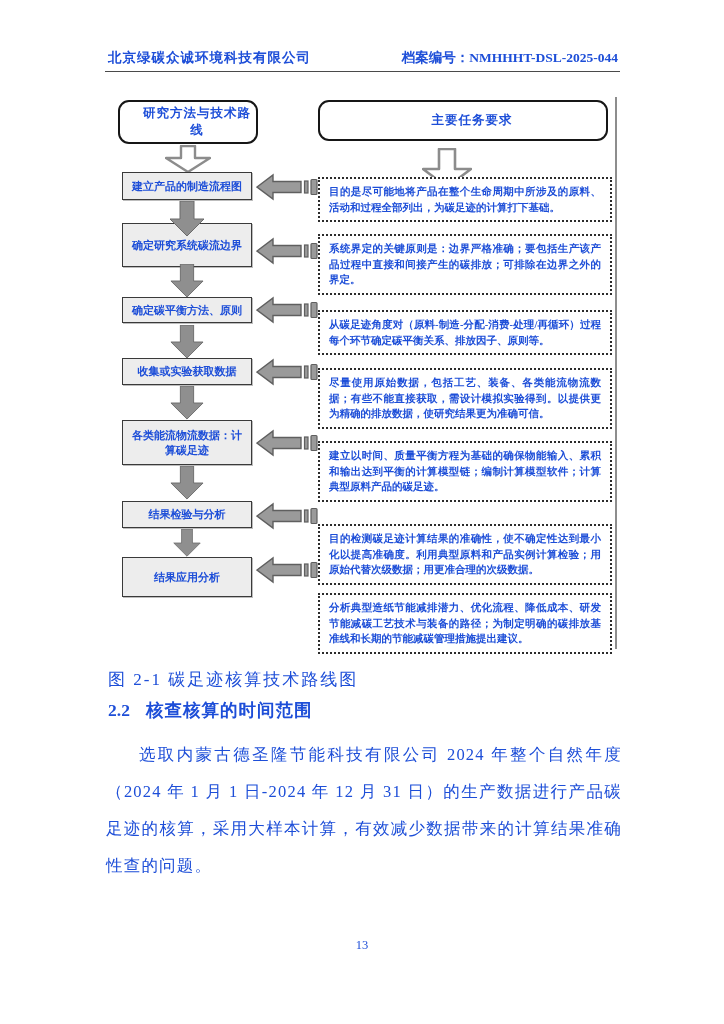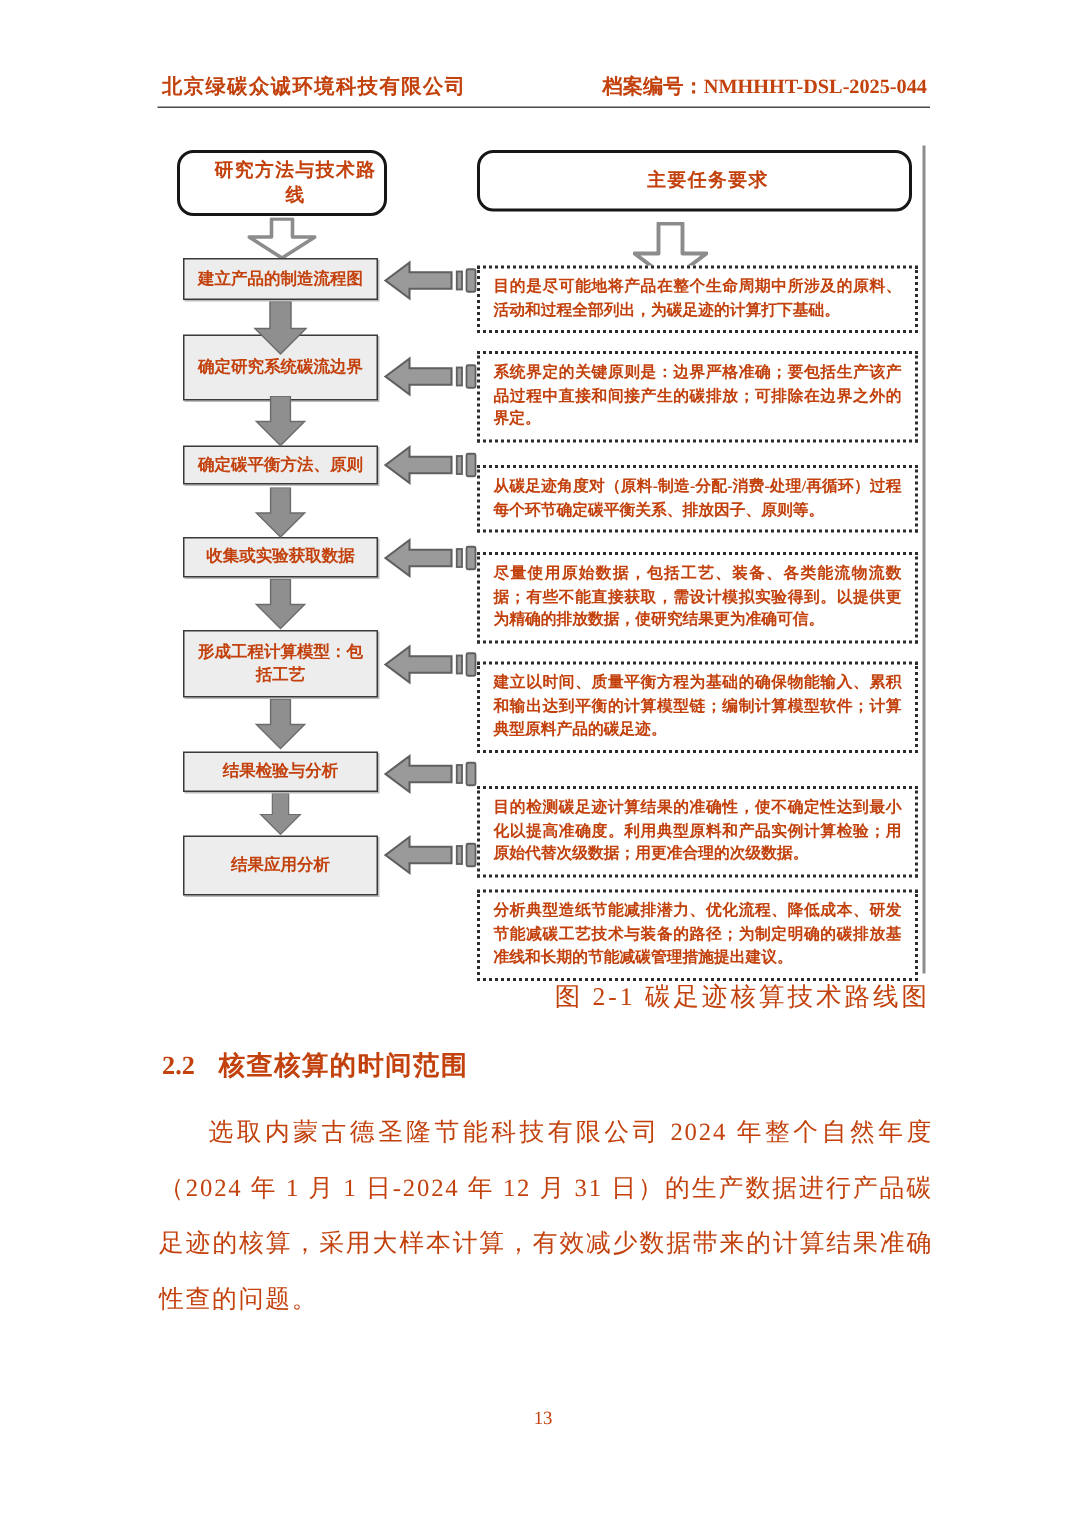--- a/index.html
+++ b/index.html
@@ -1,19 +1,19 @@
 <!DOCTYPE html>
 <html><head>
 <meta charset="utf-8">
 <style>
   html,body{margin:0;padding:0;background:#e8e8e8;}
   .page{
     position:relative; width:724px; height:1024px; background:#ffffff;
     margin:0 auto; overflow:hidden;
-    font-family:"Liberation Serif","DejaVu Serif",serif; color:#c2410c;
+    font-family:"Liberation Serif","DejaVu Serif",serif; color:#1d4ed8;
   }
   
   .hdr-company{position:absolute; left:108px; top:49px; font-size:13.5px; font-weight:600; letter-spacing:1px;}
   .hdr-right{position:absolute; right:106px; top:49px; font-size:13.5px; font-weight:600;}
   .hdr-rule{position:absolute; left:105px; top:71px; width:515px; border-top:1.6px solid #4a4a4a;}
   
   .flow{position:absolute; left:108px; top:95px; width:512px; height:560px;}
   .flow *{box-sizing:border-box;}
   .title-box{
     position:absolute; border:2.6px solid #161616; border-radius:11px; background:#fff;
@@ -27,21 +27,21 @@
     box-shadow:1px 1px 0 #bdbdbd;
   }
   .task-box{
     position:absolute; left:210px; width:294px; background:#fff; border:2px dotted #2b2b2b;
     font-size:10.5px; line-height:15.5px; padding:5px 9px; text-align:justify;
     font-weight:600;
   }
   .svg-abs{position:absolute;}
   .flow-edge{position:absolute; left:507px; top:2px; width:2px; height:552px; background:#8d8d8d;}
   
-  .caption{position:absolute; left:108px; top:653px; width:512px; text-align:right;
+  .caption{position:absolute; left:108px; top:668px; width:512px; text-align:left;
     font-size:17px; letter-spacing:2px;}
   .sec-head{position:absolute; left:108px; top:698px; font-size:17.5px; font-weight:bold; letter-spacing:1px;}
   .sec-head .num{margin-right:16px; letter-spacing:0;}
   .body-par{position:absolute; left:106px; top:736px; width:516px;
     font-size:16.5px; line-height:37px; letter-spacing:1.2px;
     text-indent:2em; text-align:justify; margin:0;}
   .page-num{position:absolute; left:0; top:938px; width:724px; text-align:center; font-size:12.5px;}
 </style>
 </head>
 <body>
@@ -61,21 +61,21 @@
       <polygon points="16,1 30,1 30,13 45,13 23,27 1,13 16,13" fill="#ffffff" stroke="#8c8c8c" stroke-width="2.4" stroke-linejoin="round"></polygon>
     </svg>
     <svg class="svg-abs" style="left:314px; top:53px;" width="50" height="40" viewBox="0 0 50 40">
       <polygon points="17,1 33,1 33,21 49,21 25,39 1,21 17,21" fill="#ffffff" stroke="#8c8c8c" stroke-width="2.6" stroke-linejoin="round"></polygon>
     </svg>
 
     <div class="step-box" style="top:77px;  height:28px;">建立产品的制造流程图</div>
     <div class="step-box" style="top:128px; height:44px;">确定研究系统碳流边界</div>
     <div class="step-box" style="top:202px; height:26px;">确定碳平衡方法、原则</div>
     <div class="step-box" style="top:263px; height:27px;">收集或实验获取数据</div>
-    <div class="step-box" style="top:325px; height:45px;">形成工程计算模型：包括工艺</div>
+    <div class="step-box" style="top:325px; height:45px;">各类能流物流数据：计算碳足迹</div>
     <div class="step-box" style="top:406px; height:27px;">结果检验与分析</div>
     <div class="step-box" style="top:462px; height:40px;">结果应用分析</div>
 
     <svg class="svg-abs" style="left:61px; top:106px;" width="36" height="36" viewBox="0 0 36 36">
         <polygon points="11,0 25,0 25,18 35,18 18,35 1,18 11,18" fill="#8f8f8f" stroke="#6b6b6b" stroke-width="1"></polygon>
       </svg>
     <svg class="svg-abs" style="left:61px; top:169px;" width="36" height="34" viewBox="0 0 36 36">
         <polygon points="11,0 25,0 25,18 35,18 18,35 1,18 11,18" fill="#8f8f8f" stroke="#6b6b6b" stroke-width="1"></polygon>
       </svg>
     <svg class="svg-abs" style="left:61px; top:230px;" width="36" height="34" viewBox="0 0 36 36">

